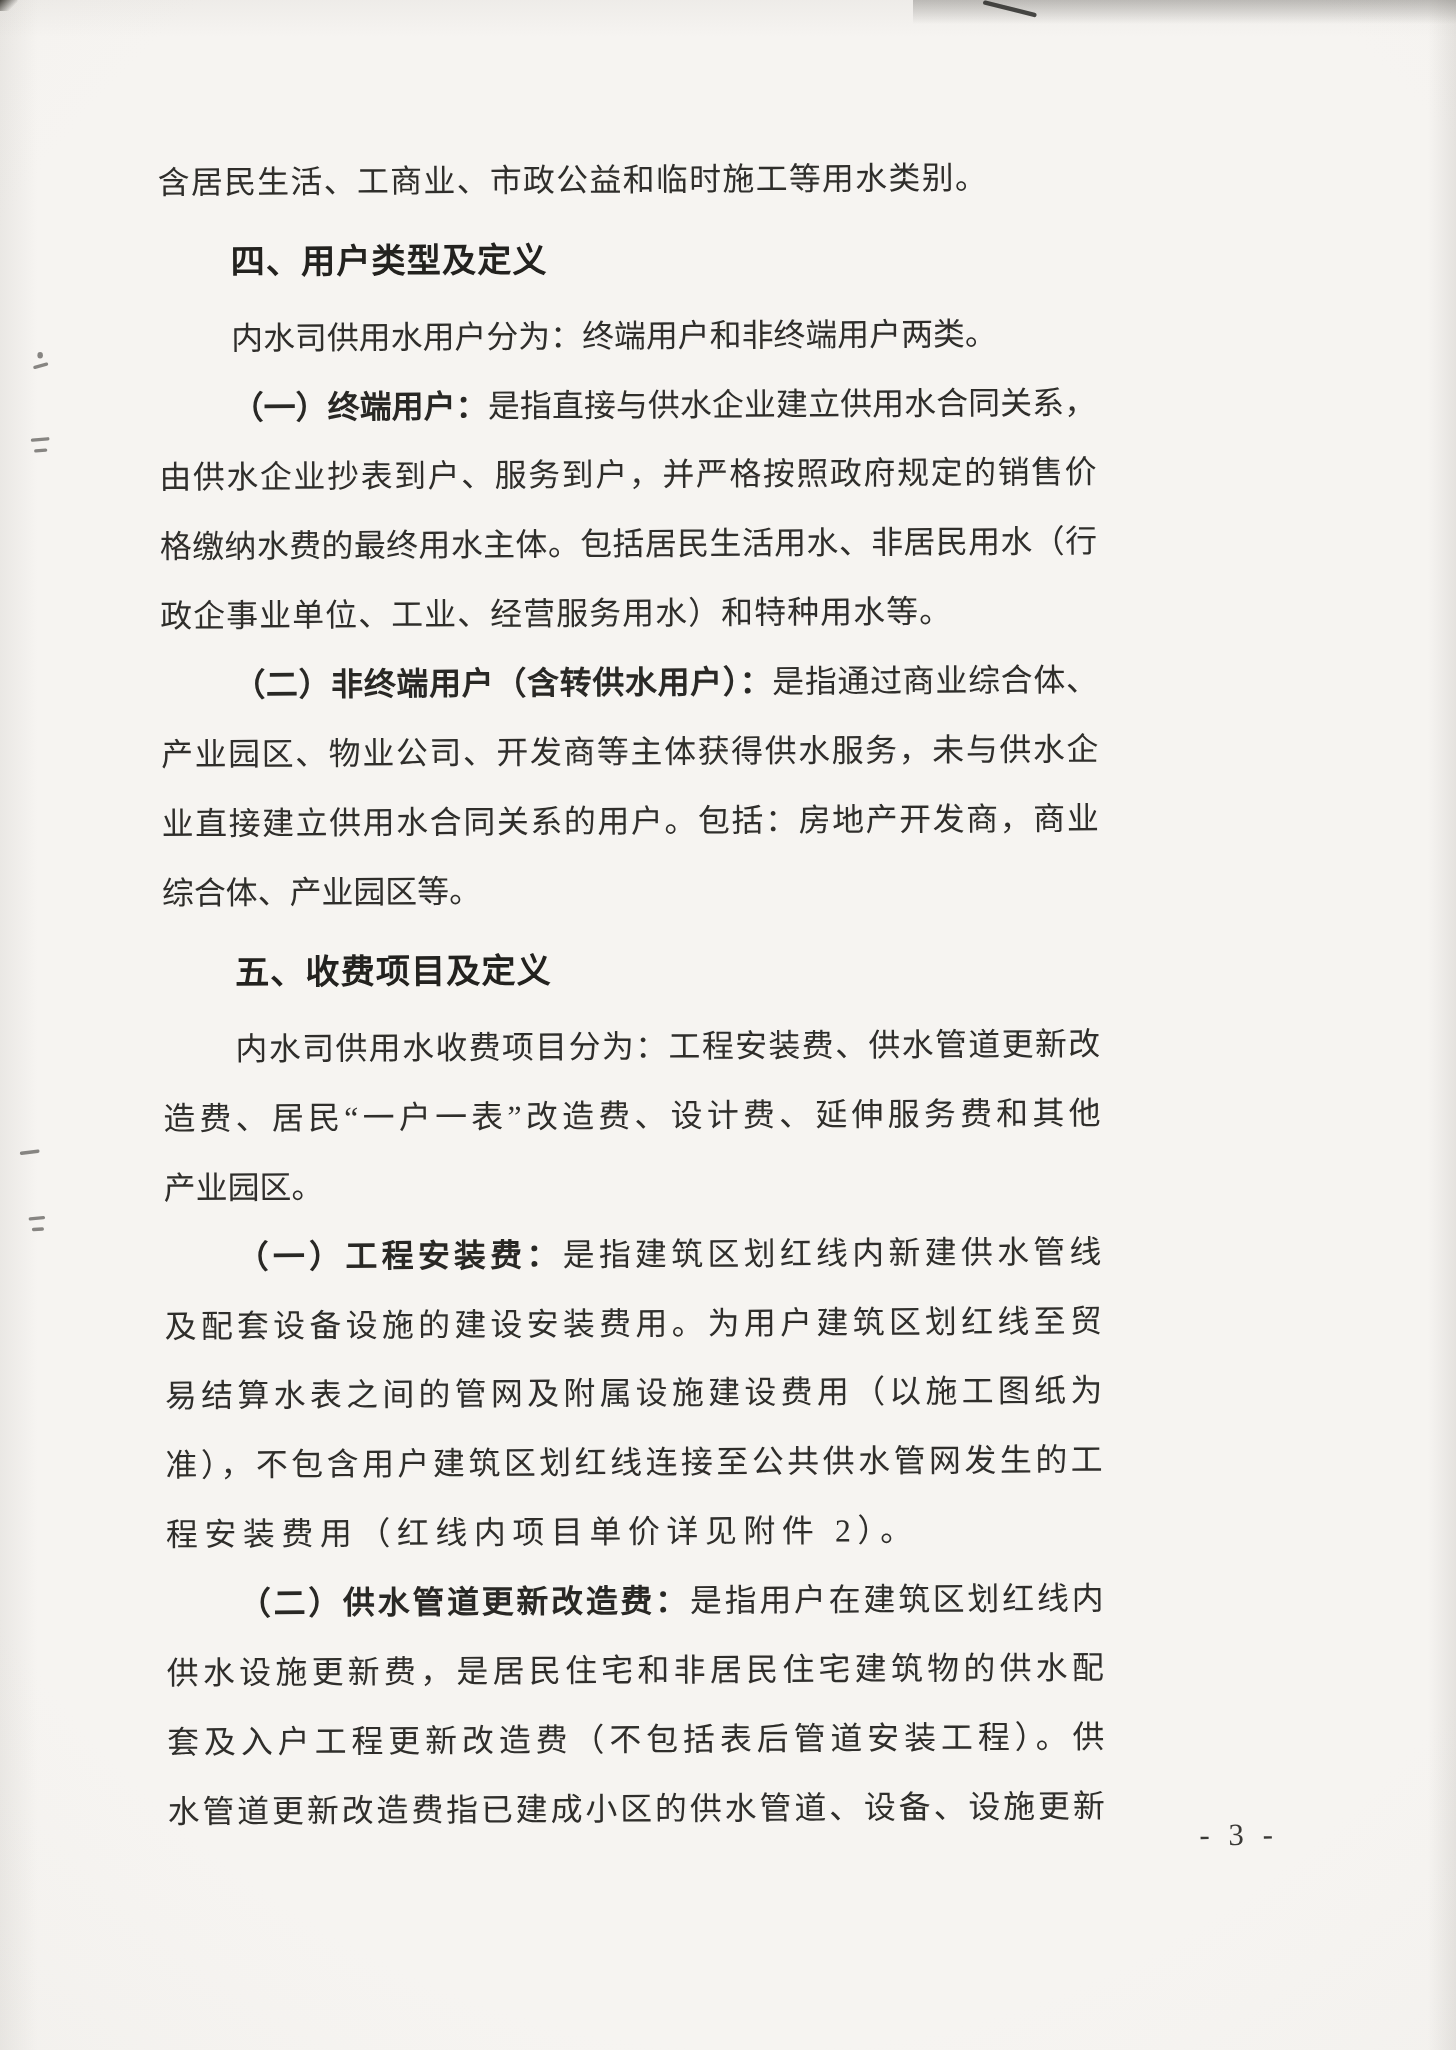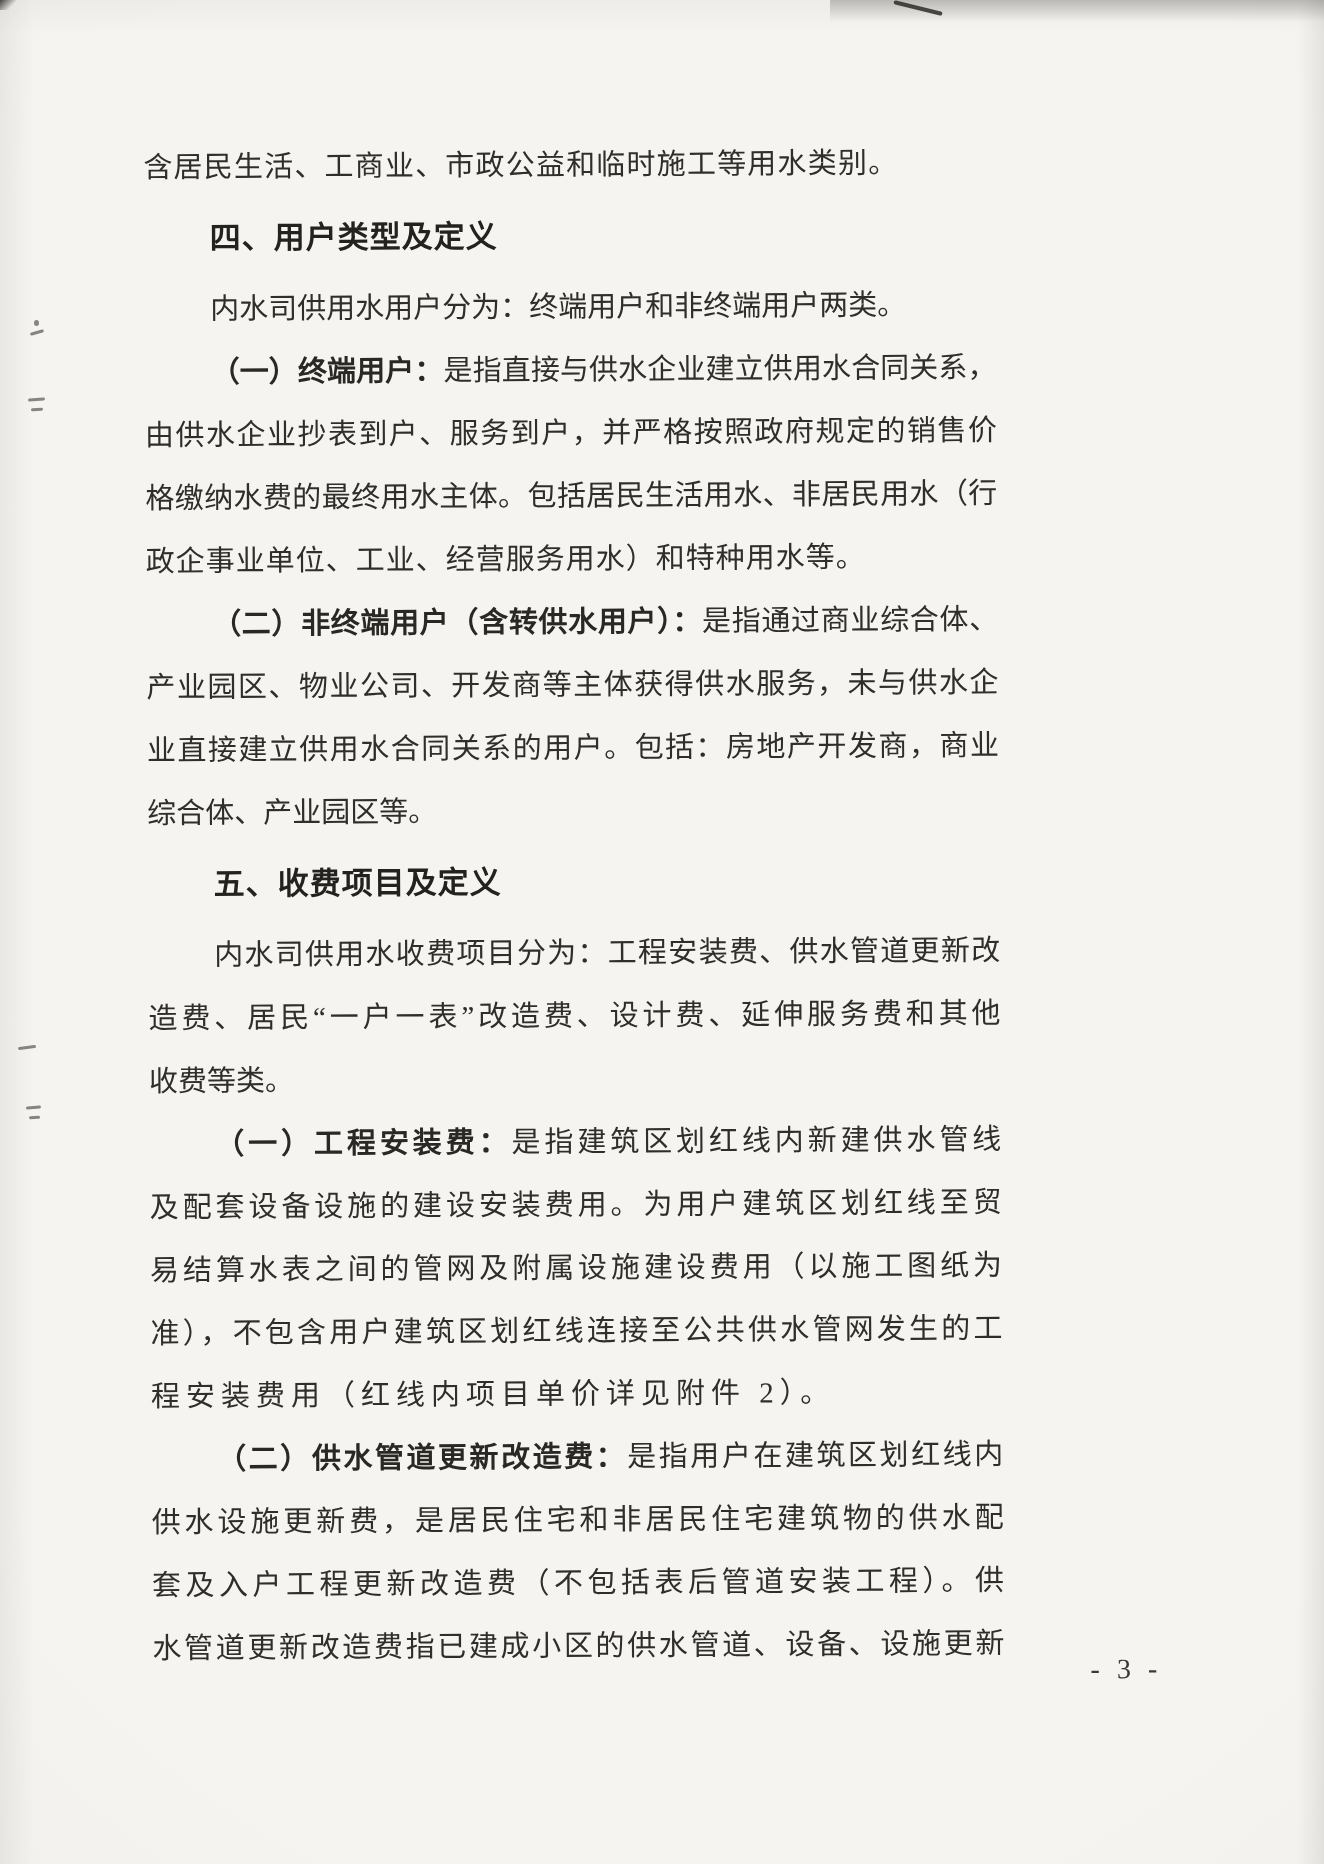--- a/index.html
+++ b/index.html
@@ -82,21 +82,21 @@
         <div class="line fill"><span>由供水企业抄表到户、服务到户，并严格按照政府规定的销售价</span></div>
         <div class="line fill"><span>格缴纳水费的最终用水主体。包括居民生活用水、非居民用水（行</span></div>
         <div class="line" style="letter-spacing: 1px;"><span>政企事业单位、工业、经营服务用水）和特种用水等。</span></div>
         <div class="line fill indent"><span class="lead">（二）非终端用户（含转供水用户）：</span><span>是指通过商业综合体、</span></div>
         <div class="line fill"><span>产业园区、物业公司、开发商等主体获得供水服务，未与供水企</span></div>
         <div class="line fill"><span>业直接建立供用水合同关系的用户。包括：房地产开发商，商业</span></div>
         <div class="line"><span>综合体、产业园区等。</span></div>
         <div class="line heading indent"><span>五、收费项目及定义</span></div>
         <div class="line fill indent"><span>内水司供用水收费项目分为：工程安装费、供水管道更新改</span></div>
         <div class="line fill"><span>造费、居民“一户一表”改造费、设计费、延伸服务费和其他</span></div>
-        <div class="line"><span>收费等类。</span></div>
+        <div class="line"><span>产业园区。</span></div>
         <div class="line fill indent"><span class="lead">（一）工程安装费：</span><span>是指建筑区划红线内新建供水管线</span></div>
         <div class="line fill"><span>及配套设备设施的建设安装费用。为用户建筑区划红线至贸</span></div>
         <div class="line fill"><span>易结算水表之间的管网及附属设施建设费用（以施工图纸为</span></div>
         <div class="line fill"><span>准），不包含用户建筑区划红线连接至公共供水管网发生的工</span></div>
         <div class="line" style="letter-spacing: 6px;"><span>程安装费用（红线内项目单价详见附件 2）。</span></div>
         <div class="line fill indent"><span class="lead">（二）供水管道更新改造费：</span><span>是指用户在建筑区划红线内</span></div>
         <div class="line fill"><span>供水设施更新费，是居民住宅和非居民住宅建筑物的供水配</span></div>
         <div class="line fill"><span>套及入户工程更新改造费（不包括表后管道安装工程）。供</span></div>
         <div class="line fill"><span>水管道更新改造费指已建成小区的供水管道、设备、设施更新</span></div>
       </div>

